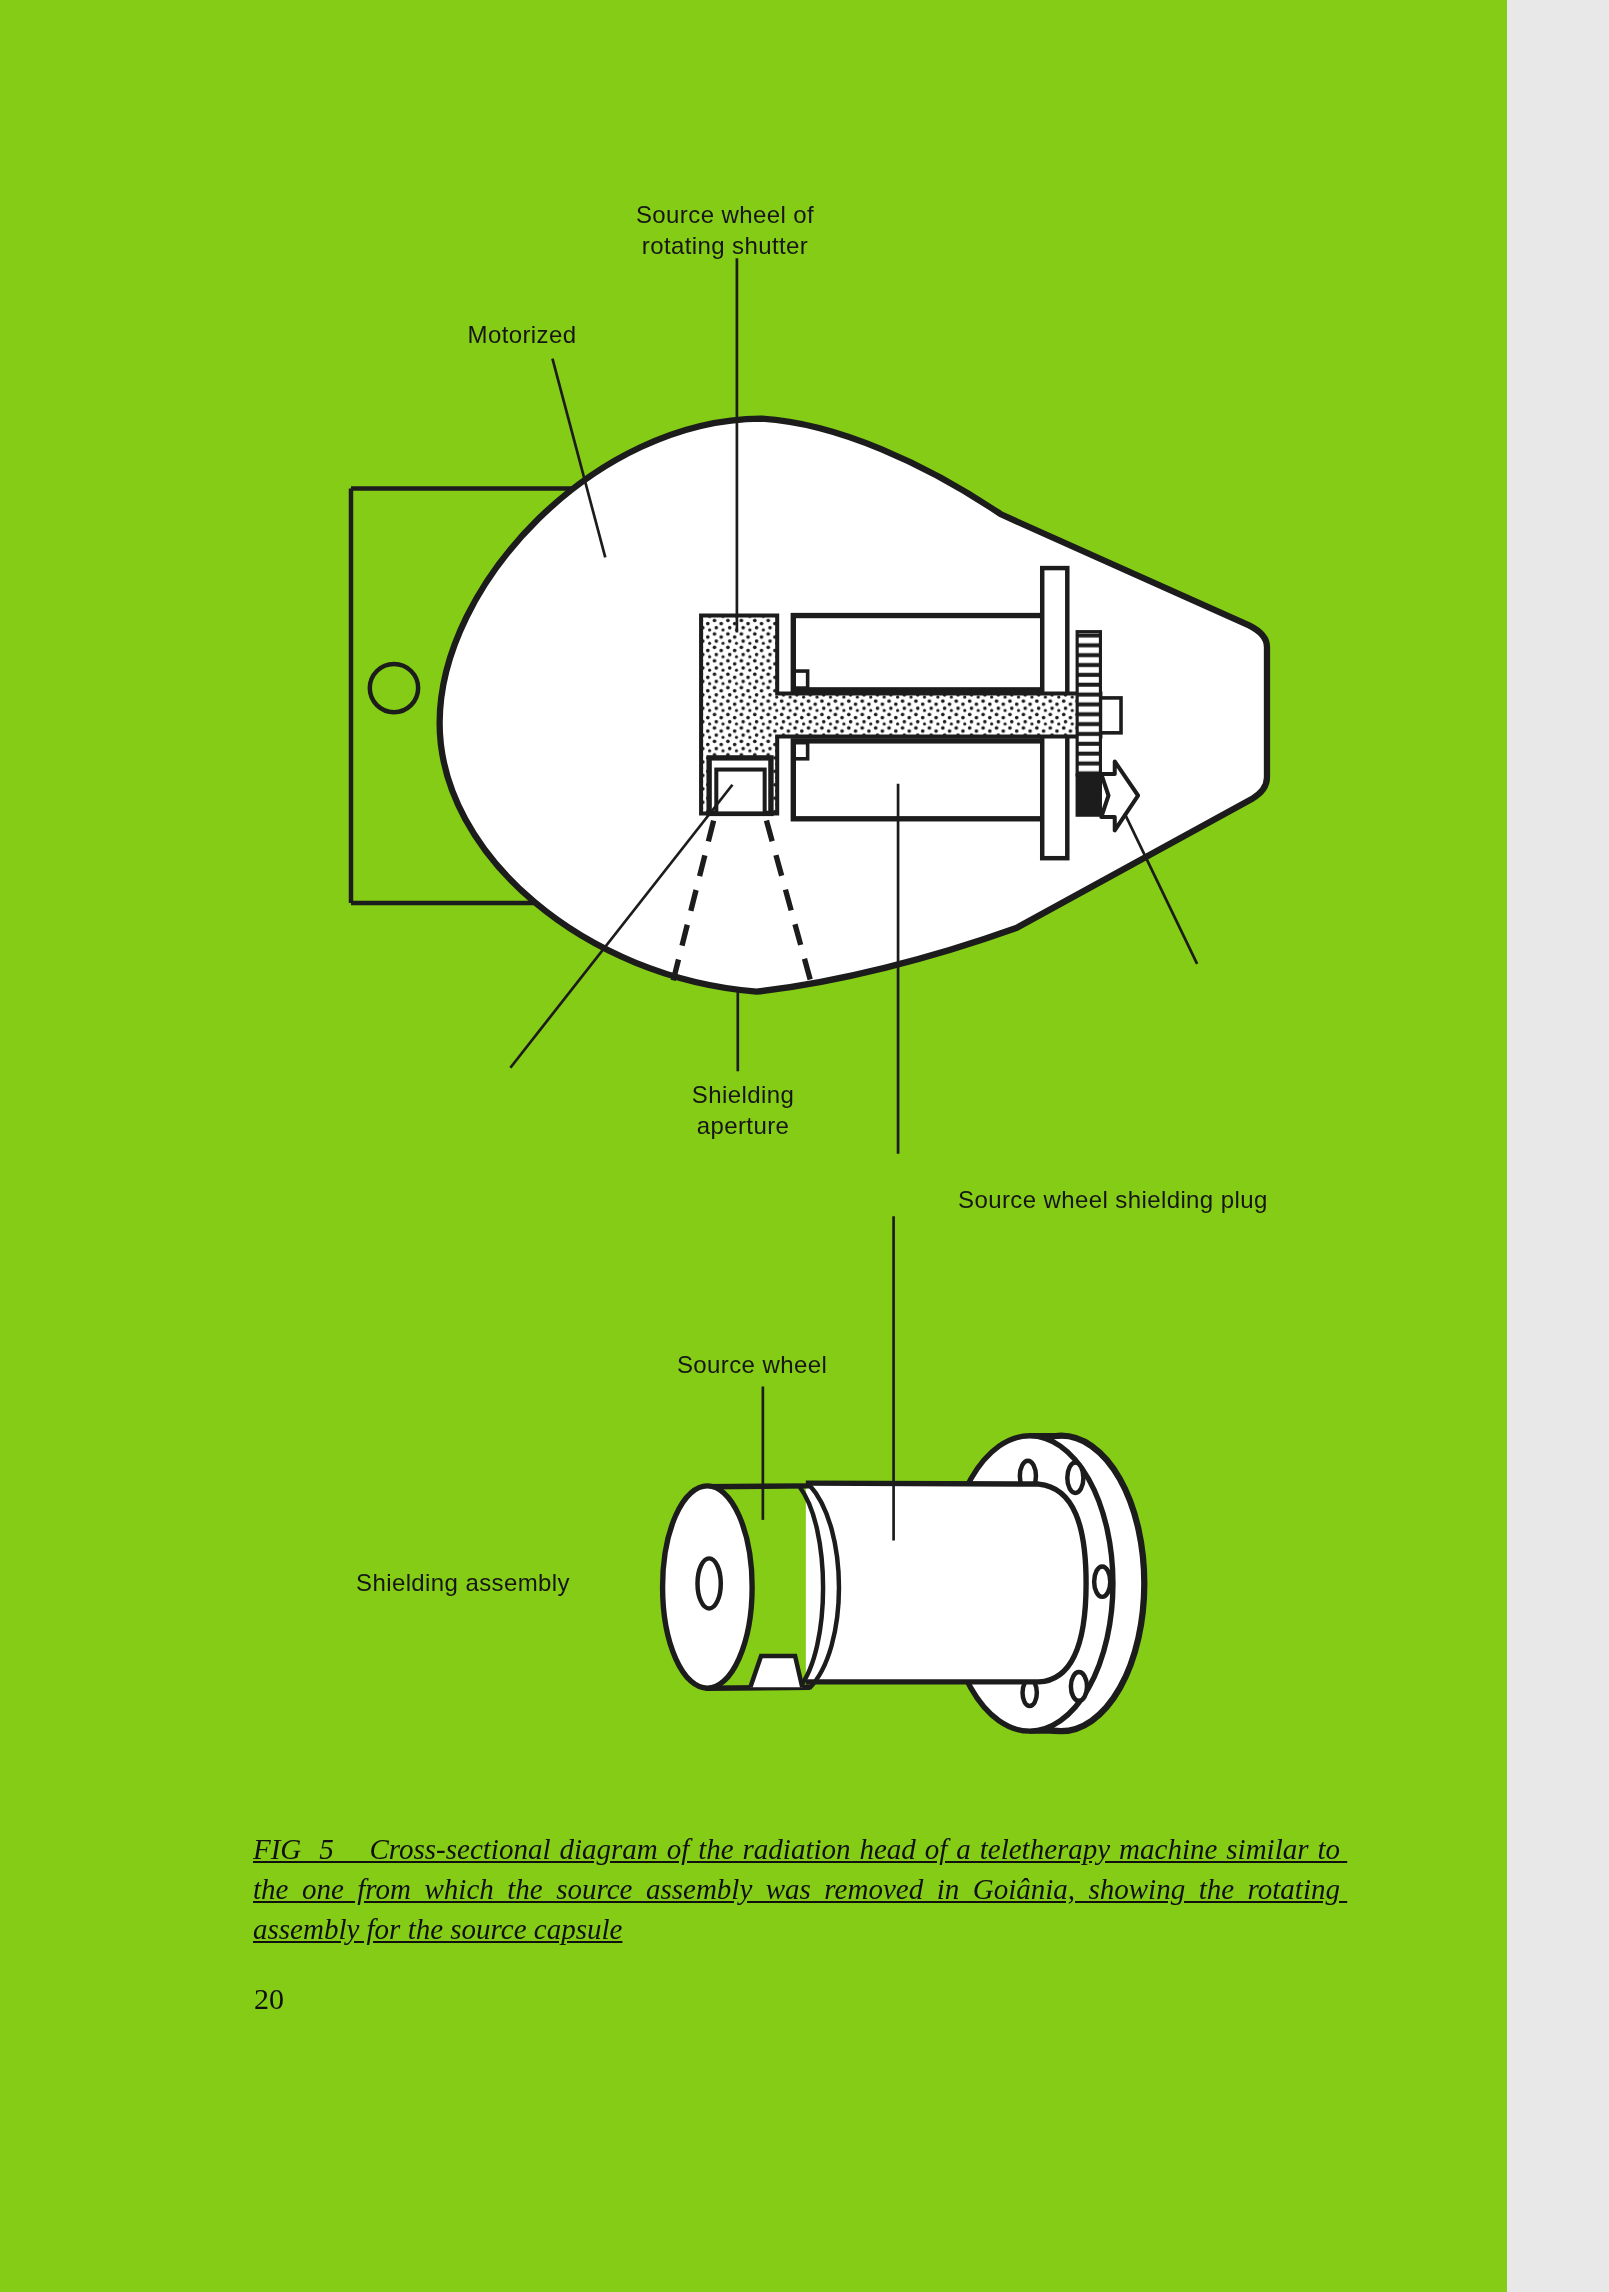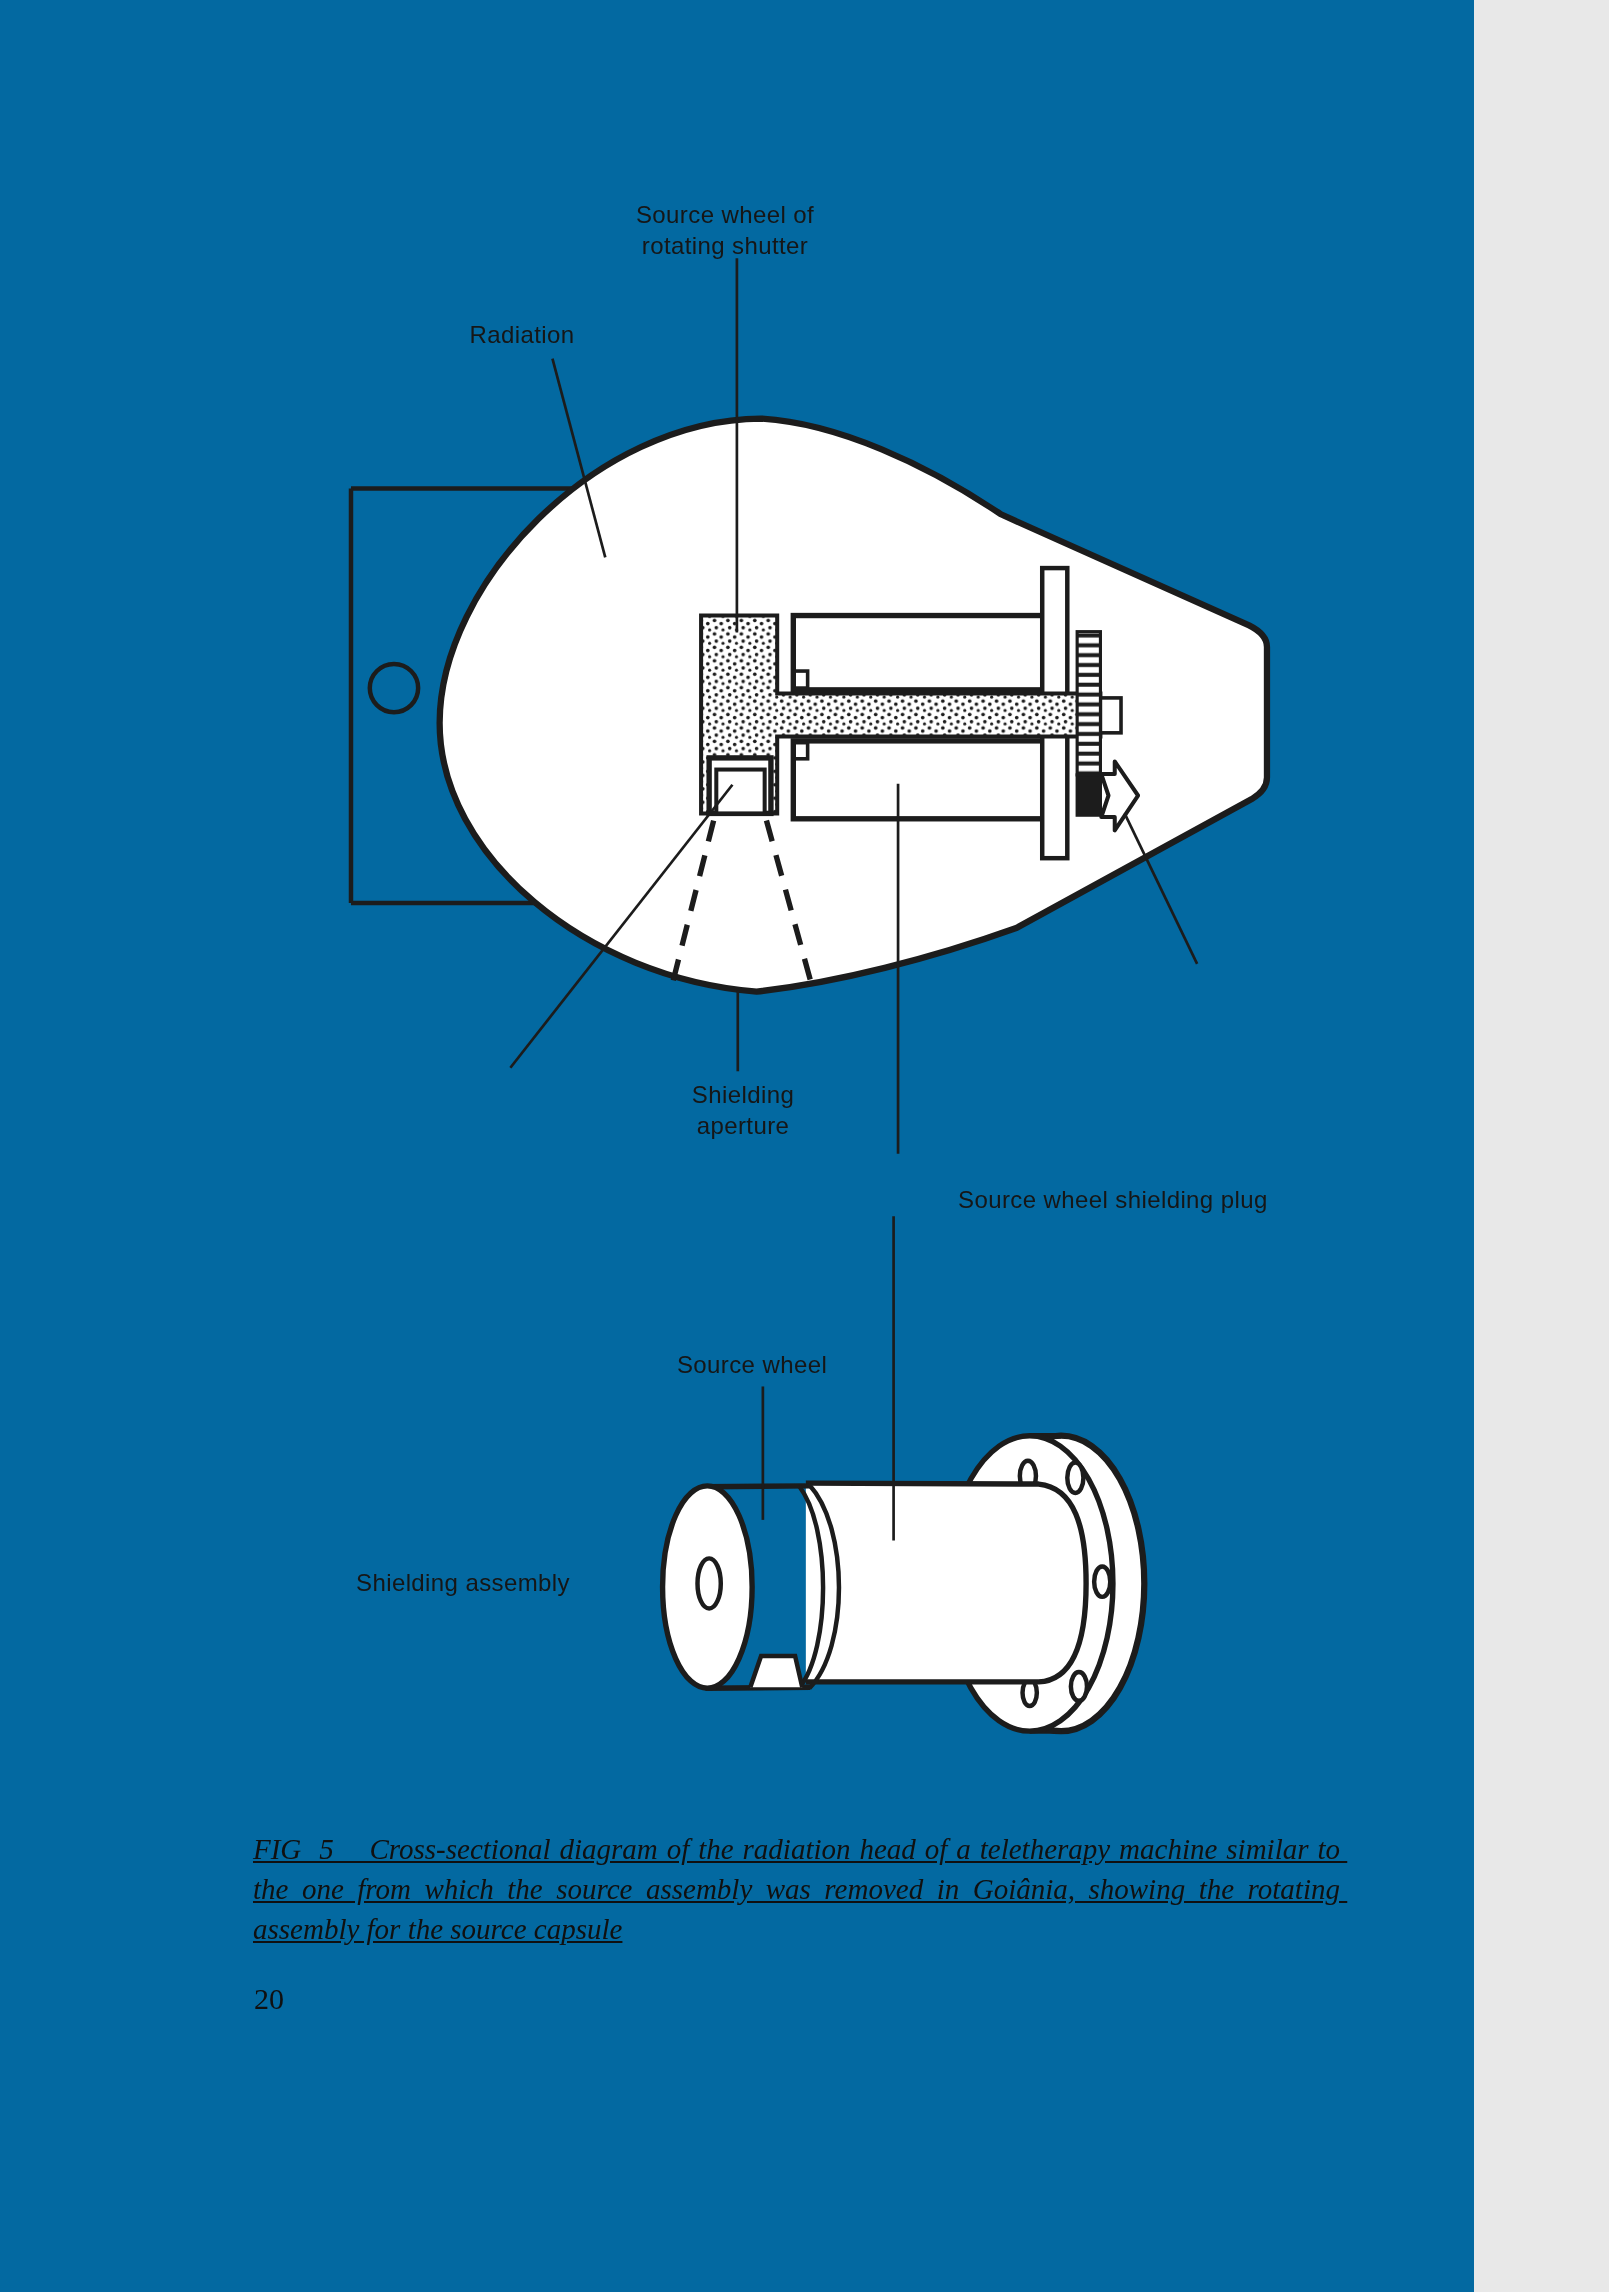--- a/index.html
+++ b/index.html
@@ -1,21 +1,22 @@
 <!DOCTYPE html>
 <html style="font-size:14.3px"><head>
 <meta charset="utf-8">
 <style>
   html,body{margin:0;padding:0;background:#e8e8e8;}
   #page{
     position:relative;
     width:1474px;height:2293px;
-    background:#0369a1;
+    background:#84cc16;
     overflow:hidden;
     font-family:"Liberation Sans",sans-serif;
+    padding-left:33px;
   }
   #diagram-svg{position:absolute;left:0;top:0;width:1609px;height:2293px;}
   .lbl{
     position:absolute;
     font:24px/31px "Liberation Sans",sans-serif;
     letter-spacing:0.4px;
     color:#161616;
     white-space:pre-line;
   }
   .lbl.c{text-align:center;transform:translateX(-50%);}
@@ -145,21 +146,21 @@
       <g stroke-width="3">
         <line x1="852" y1="1548" x2="852" y2="1697"></line>
         <line x1="998" y1="1358" x2="998" y2="1720"></line>
       </g>
     </g>
   </svg>
 
   <div class="lbl c" style="left:725px;top:199px;">Source wheel of
 rotating shutter</div>
 
-  <div class="lbl c" style="left:522px;top:319px;">Radiation</div>
+  <div class="lbl c" style="left:522px;top:319px;">Motorized</div>
 
 
 
   <div class="lbl c" style="left:743px;top:1079px;">Shielding
 aperture</div>
 
   <div class="lbl" style="left:958px;top:1184px;">Source wheel shielding plug</div>
 
   <div class="lbl c" style="left:752px;top:1349px;">Source wheel</div>
 

